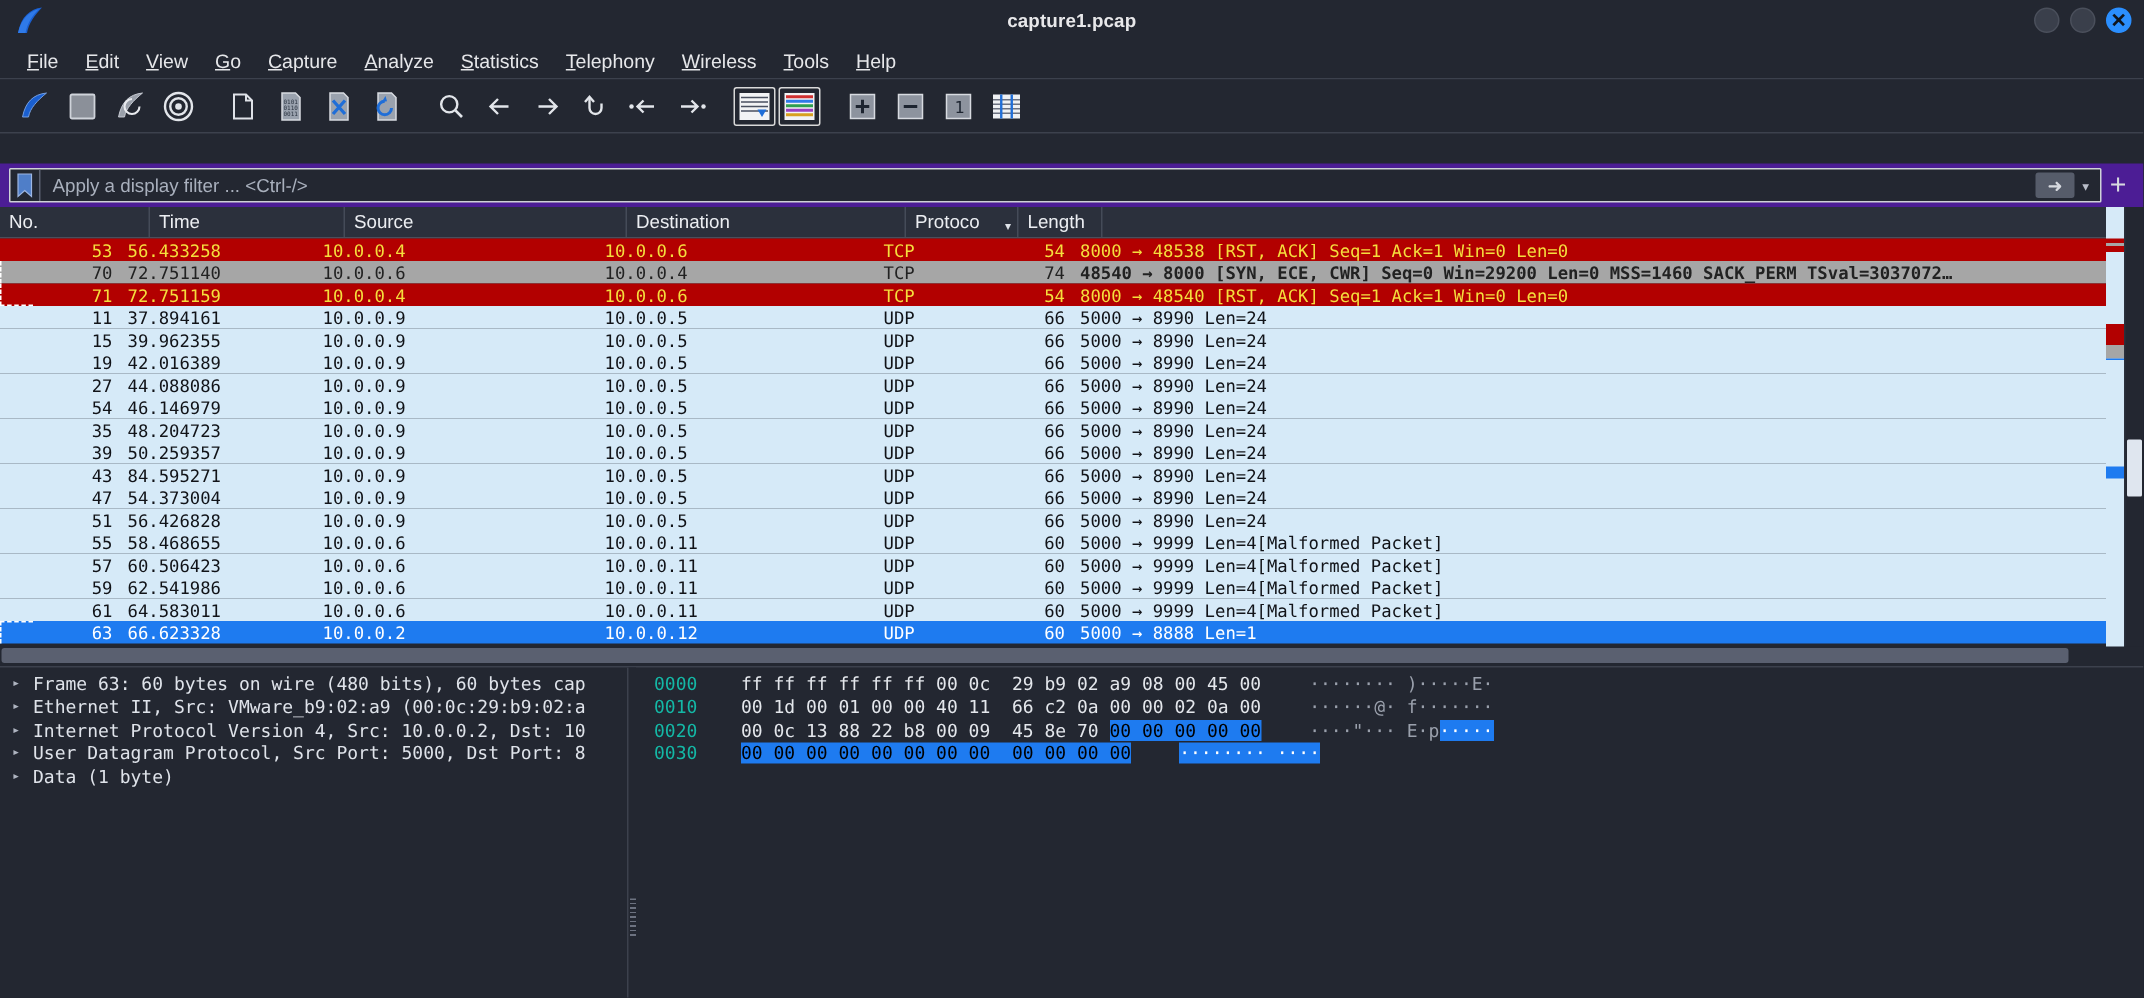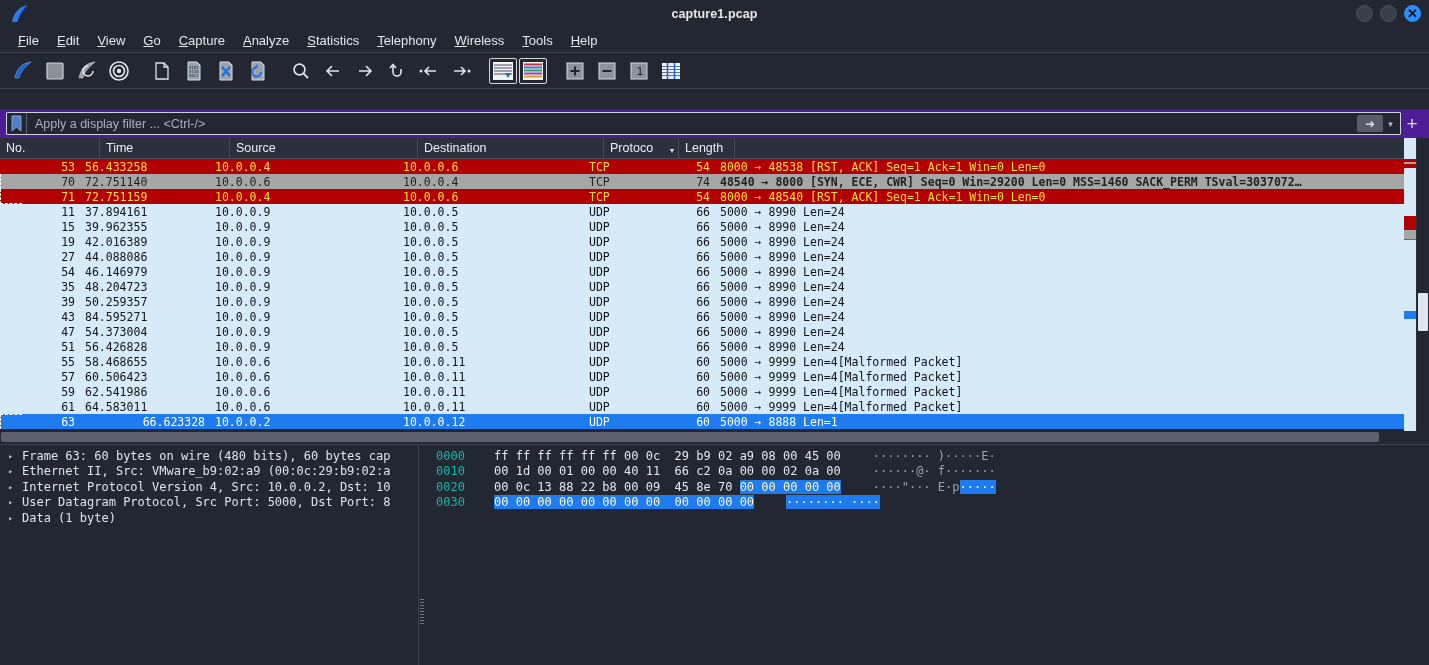--- a/index.html
+++ b/index.html
@@ -179,21 +179,21 @@
     width: 4px; height: 26px;
     background-image: repeating-linear-gradient(to bottom,#6c7280 0 1px, transparent 1px 3px);
   }
   .hex-pane {
     flex: 1; overflow: hidden; padding-top: 3px;
     font-family: "DejaVu Sans Mono", monospace; font-size: 12px;
   }
   .hexline { height: 15.5px; display: flex; align-items: center; white-space: pre; }
   .hex-off { color: #14b8a6; padding-left: 12px; width: 60px; }
   .hex-bytes { color: #e4e7ec; margin-left: 10px; }
-  .hex-bytes .hl { background: #1e7bf0; color: #fef9c3; }
+  .hex-bytes .hl { background: #1e7bf0; color: #000000; }
   .hex-ascii { color: #9aa0ac; margin-left: 32px; }
   .hex-ascii .hl { background: #1e7bf0; color: #ffffff; }
 </style>
 </head>
 <body>
 
 <div class="titlebar">
   <div class="shark-logo">
     <svg width="30" height="22" viewBox="0 0 30 22">
       <path d="M4 19 C6 8, 12 3, 20 2 C15 7, 11 13, 10 19 Z" fill="#1a5fd0"></path>
@@ -549,21 +549,21 @@
           <div class="c num" style="width: 80px;">61</div>
           <div class="c " style="width: 130px;">64.583011</div>
           <div class="c " style="width: 188px;">10.0.0.6</div>
           <div class="c " style="width: 186px;">10.0.0.11</div>
           <div class="c " style="width: 75px;">UDP</div>
           <div class="c len" style="width: 56px;">60</div>
           <div class="c " style="width: auto; flex: 1 1 0%;">5000 → 9999 Len=4[Malformed Packet]</div>
         </div>
         <div class="prow sel">
           <div class="c num" style="width: 80px;">63</div>
-          <div class="c " style="width: 130px; text-align: right;">66.623328</div>
+          <div class="c " style="width: 130px;">66.623328</div>
           <div class="c " style="width: 188px;">10.0.0.2</div>
           <div class="c " style="width: 186px;">10.0.0.12</div>
           <div class="c " style="width: 75px;">UDP</div>
           <div class="c len" style="width: 56px;">60</div>
           <div class="c " style="width: auto; flex: 1 1 0%;">5000 → 8888 Len=1</div>
           <div class="focusdash" style="border-bottom: none;"></div>
         </div>
       </div>
   </div>
   <div class="minimap" id="minimap">

